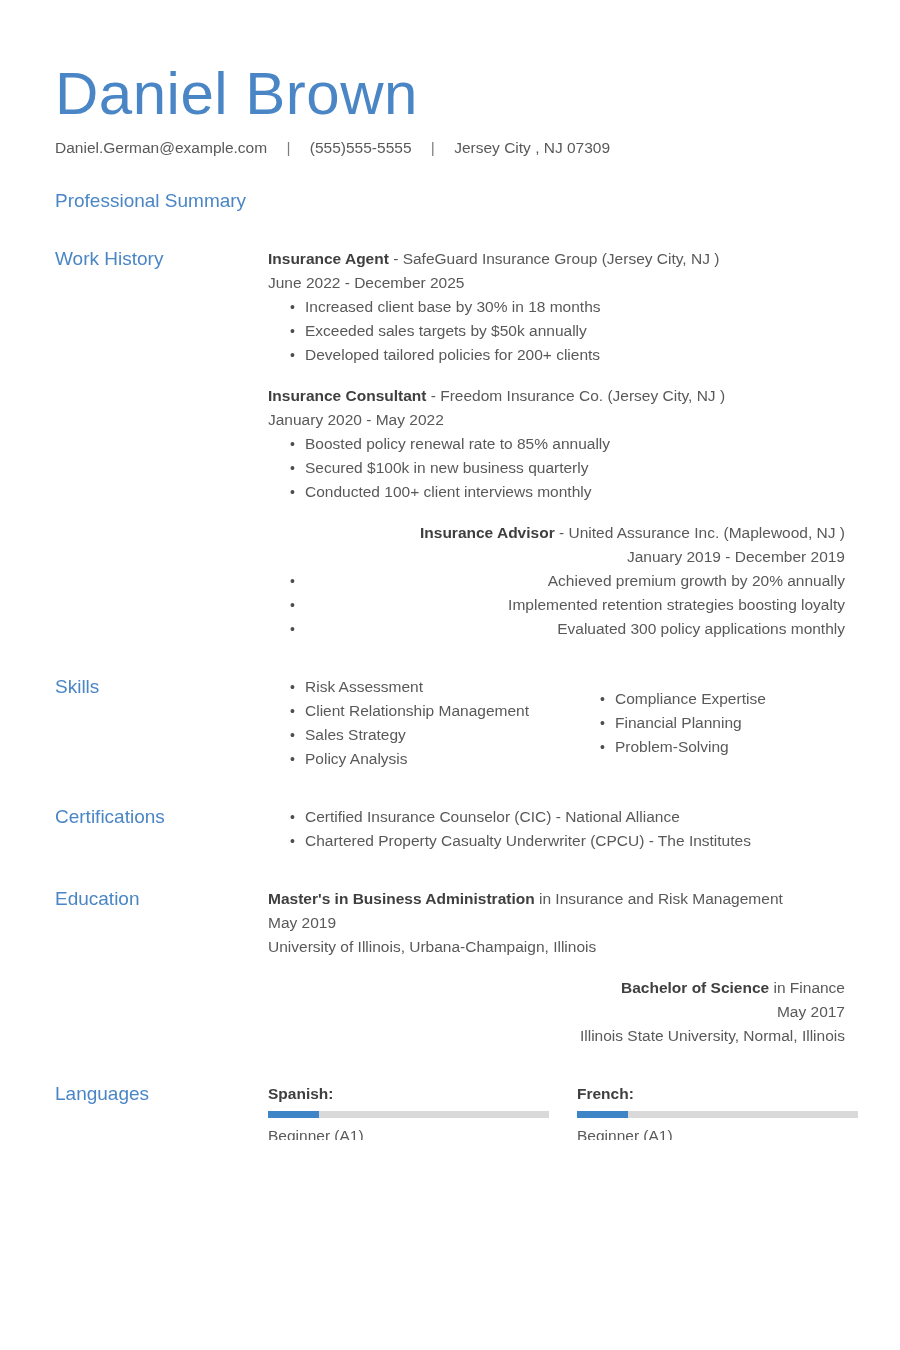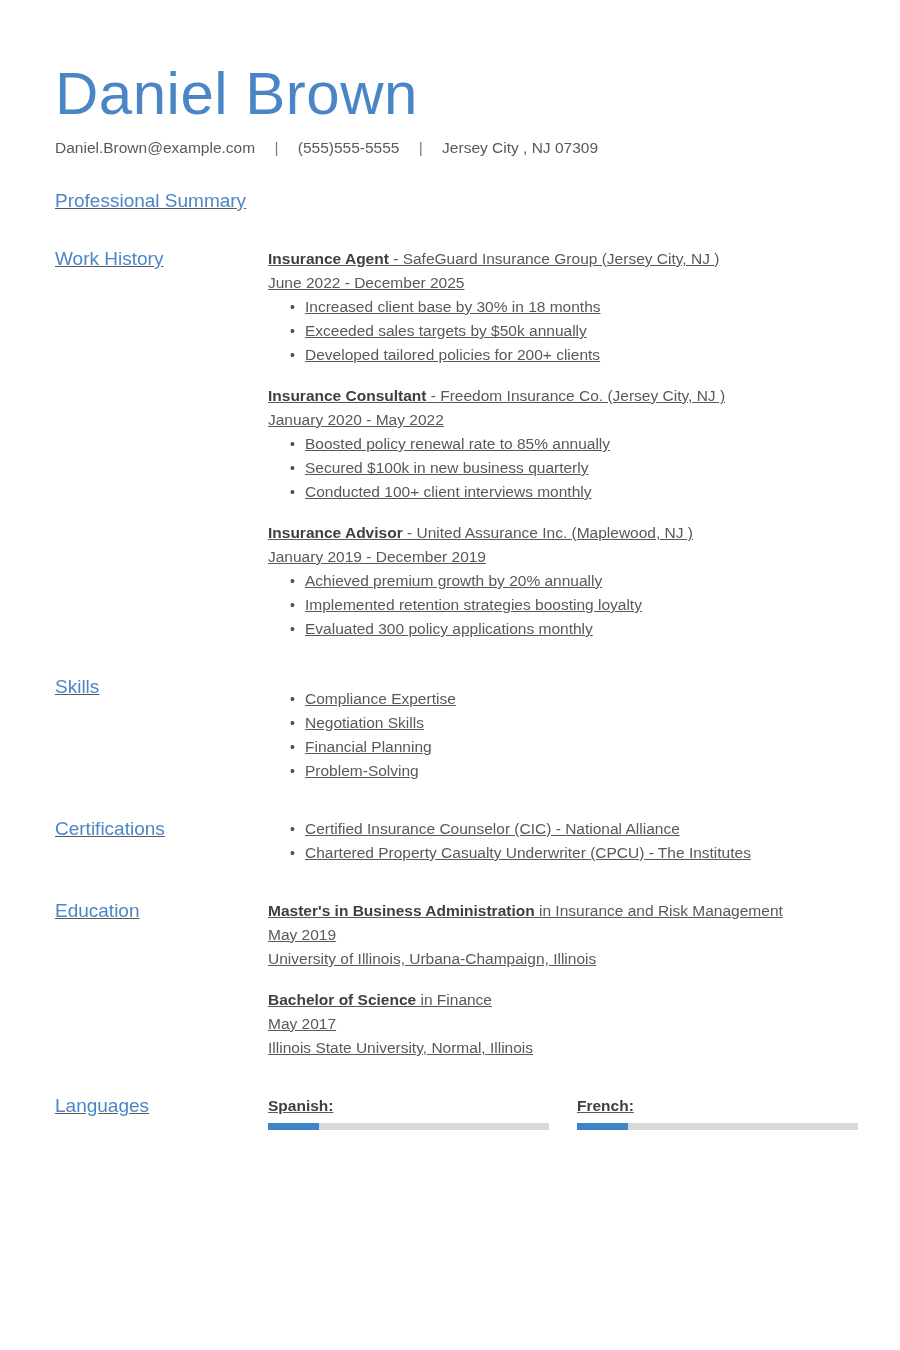--- a/index.html
+++ b/index.html
@@ -21,33 +21,33 @@
     letter-spacing: 0.5px;
     line-height: 1.05;
     white-space: nowrap;
   }
   .contact {
     margin-top: 14px;
     font-size: 15.5px;
     color: var(--body);
   }
   .contact .sep { margin: 0 15px; color: #7d7d7d; }
-  .section { display: flex; margin-top: 34px; text-decoration: underline; }
+  .section { display: flex; margin-top: 34px; }
   .section-first { margin-top: 32px; }
   .section-label {
     flex: 0 0 213px;
     width: 213px;
     color: var(--accent);
     font-size: 19px;
     line-height: 24px;
     padding-right: 10px;
   }
   .section-body { flex: 1; font-size: 15.5px; line-height: 24px; }
   .job, .degree { margin-bottom: 17px; }
-  .job:last-child, .degree:last-child { margin-bottom: 0; }
+  .job:last-child, .degree:last-child { margin-bottom: 0; text-align: right; }
   .jt, .dt { font-weight: 700; color: var(--bold); }
   .bullets { list-style: none; margin: 0; padding: 0 0 0 22px; }
   .bullets li { position: relative; padding-left: 15px; }
   .bullets li::before {
     content: "\2022";
     position: absolute; left: 0; top: 0;
     color: #4d4d4d; font-size: 14px;
   }
   .skills-cols { display: flex; }
   .skills-col-left { flex: 0 0 310px; width: 310px; }
@@ -73,21 +73,21 @@
   }
 </style>
 </head>
 <body>
 
 <div class="page">
 
   <div class="name">Daniel Brown</div>
 
   <div class="contact">
-    <span>Daniel.Brown@example.com</span>
+    <span>Daniel.German@example.com</span>
     <span class="sep">|</span>
     <span>(555)555-5555</span>
     <span class="sep">|</span>
     <span>Jersey City , NJ 07309</span>
   </div>
 
   <div class="section section-first">
     <div class="section-label">Professional Summary</div>
   </div>
 
@@ -131,24 +131,31 @@
         </ul>
       </div>
 
     </div>
   </div>
 
   <div class="section">
     <div class="section-label">Skills</div>
     <div class="section-body">
       <div class="skills-cols">
+        <div class="skills-col-left">
+          <ul class="bullets">
+            <li>Risk Assessment</li>
+            <li>Client Relationship Management</li>
+            <li>Sales Strategy</li>
+            <li>Policy Analysis</li>
+          </ul>
+        </div>
         <div class="skills-col-right">
           <ul class="bullets">
             <li>Compliance Expertise</li>
-            <li>Negotiation Skills</li>
             <li>Financial Planning</li>
             <li>Problem-Solving</li>
           </ul>
         </div>
       </div>
     </div>
   </div>
 
   <div class="section">
     <div class="section-label">Certifications</div>

